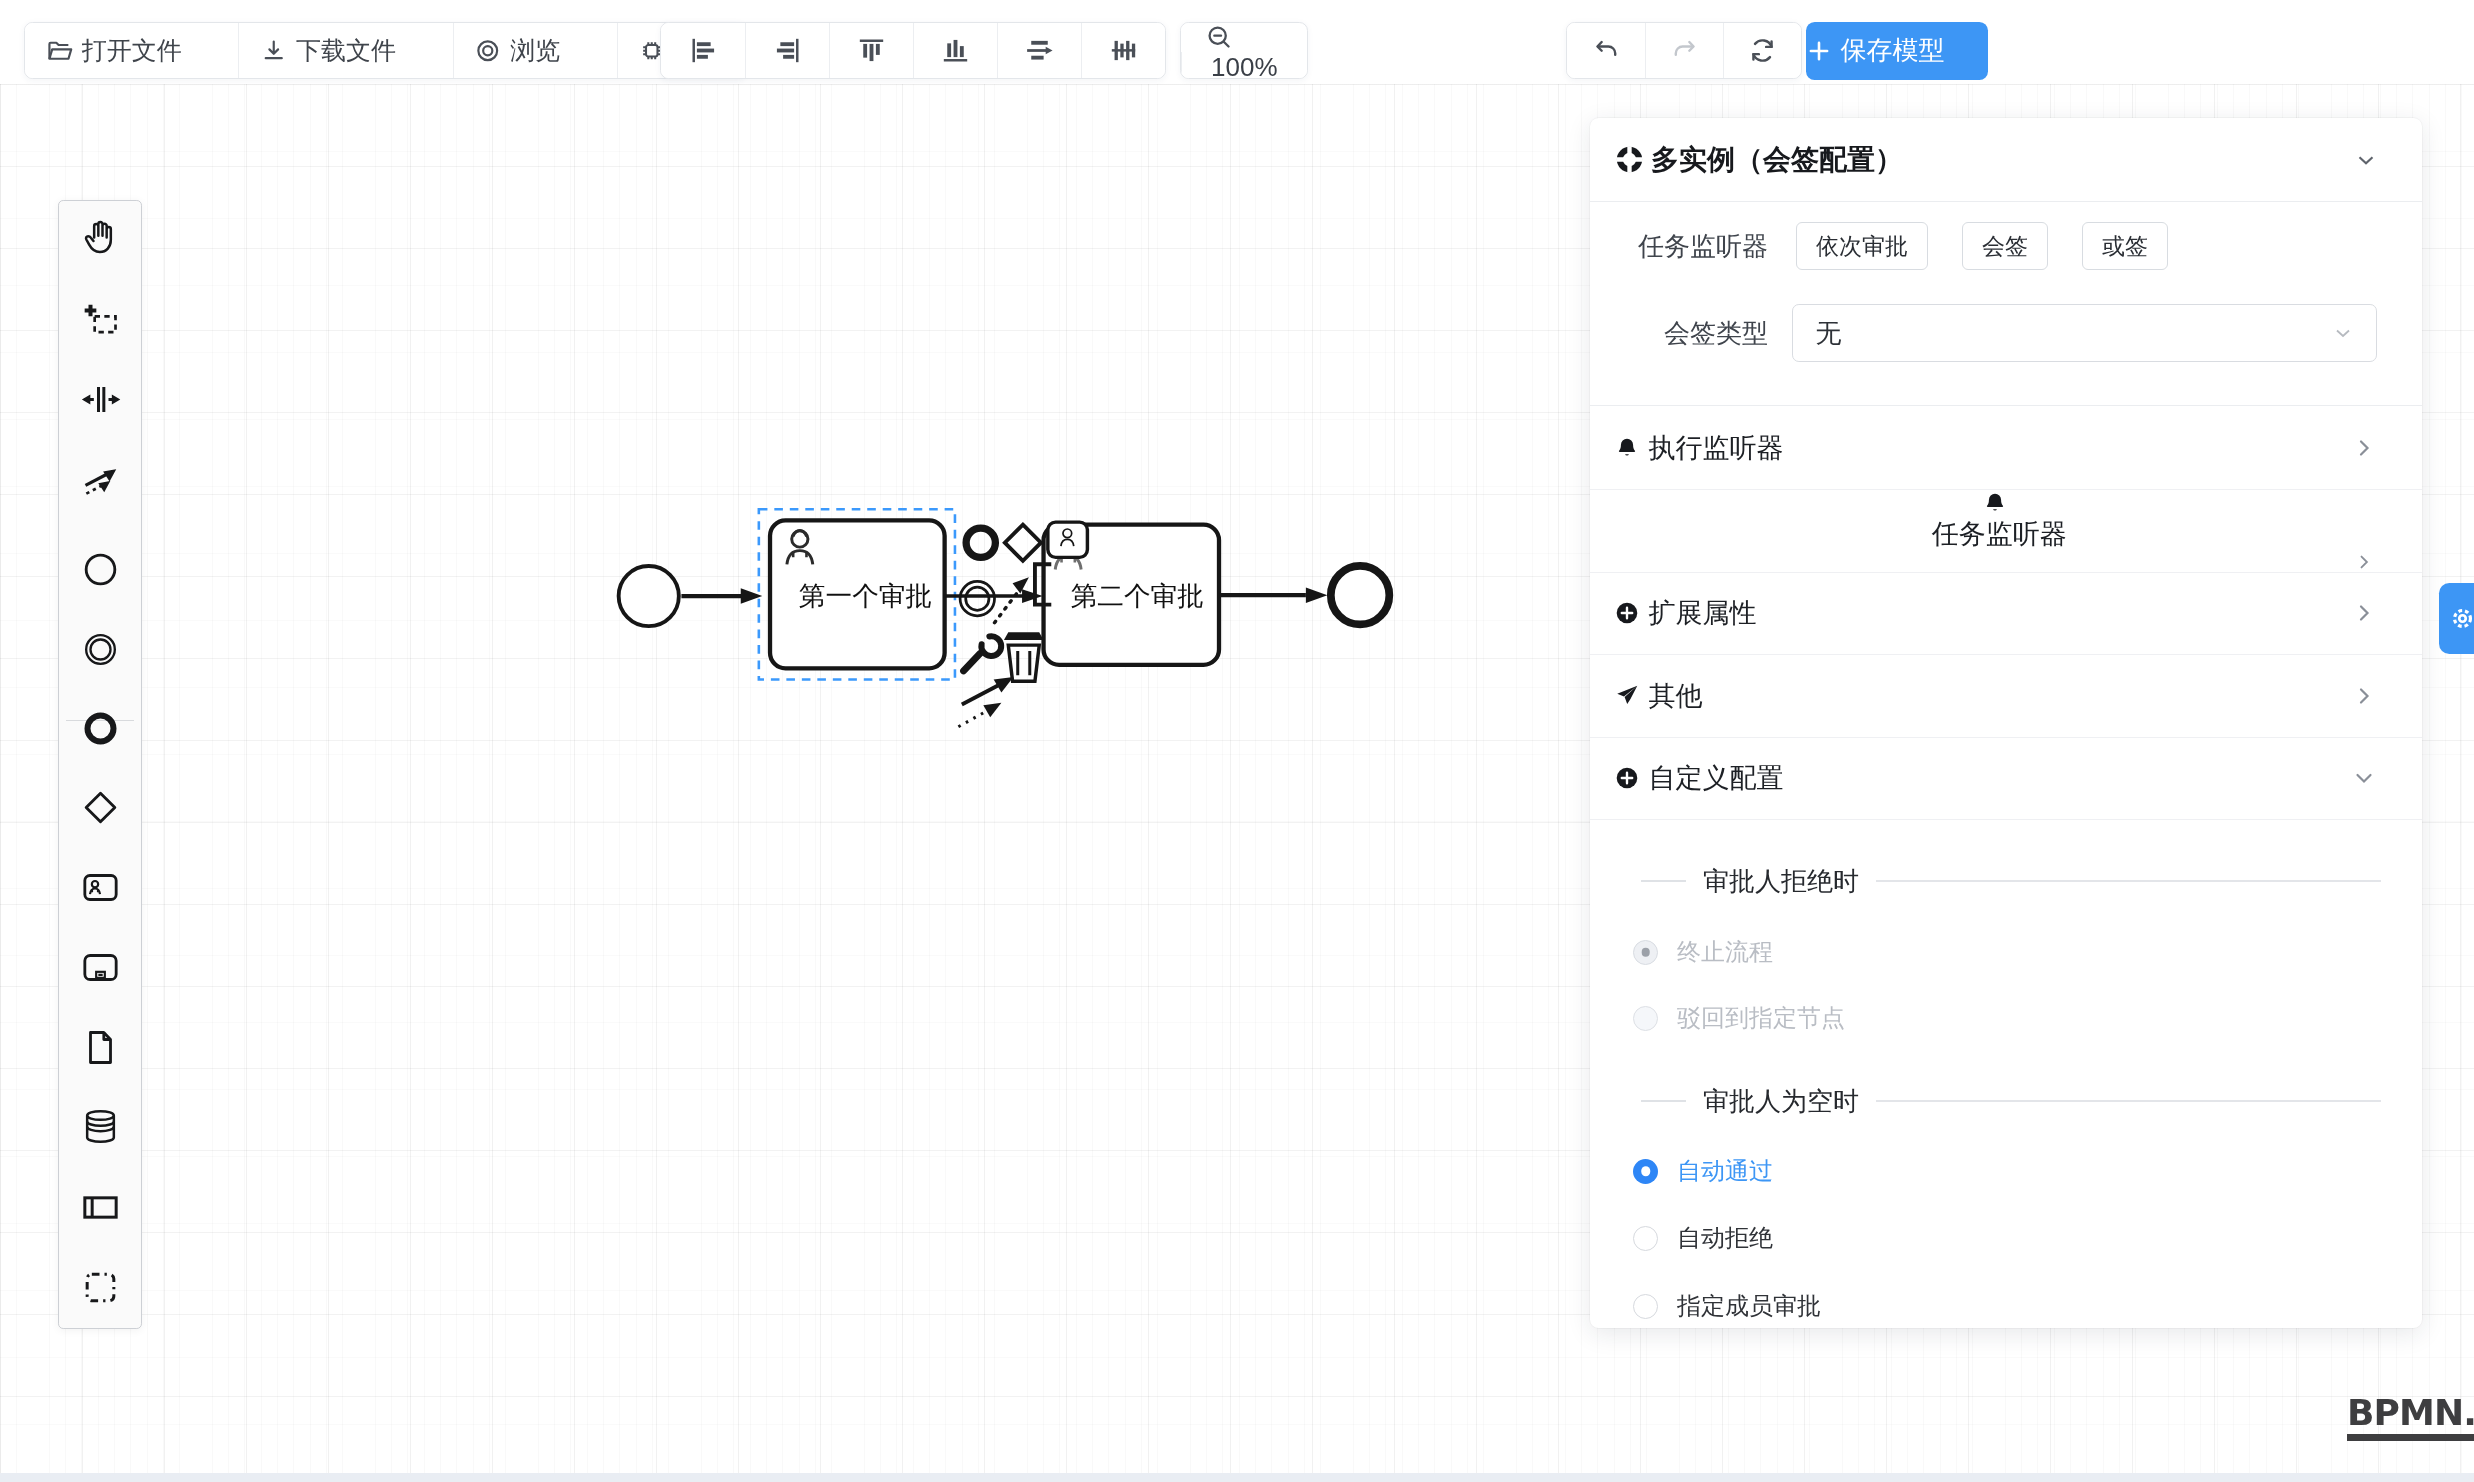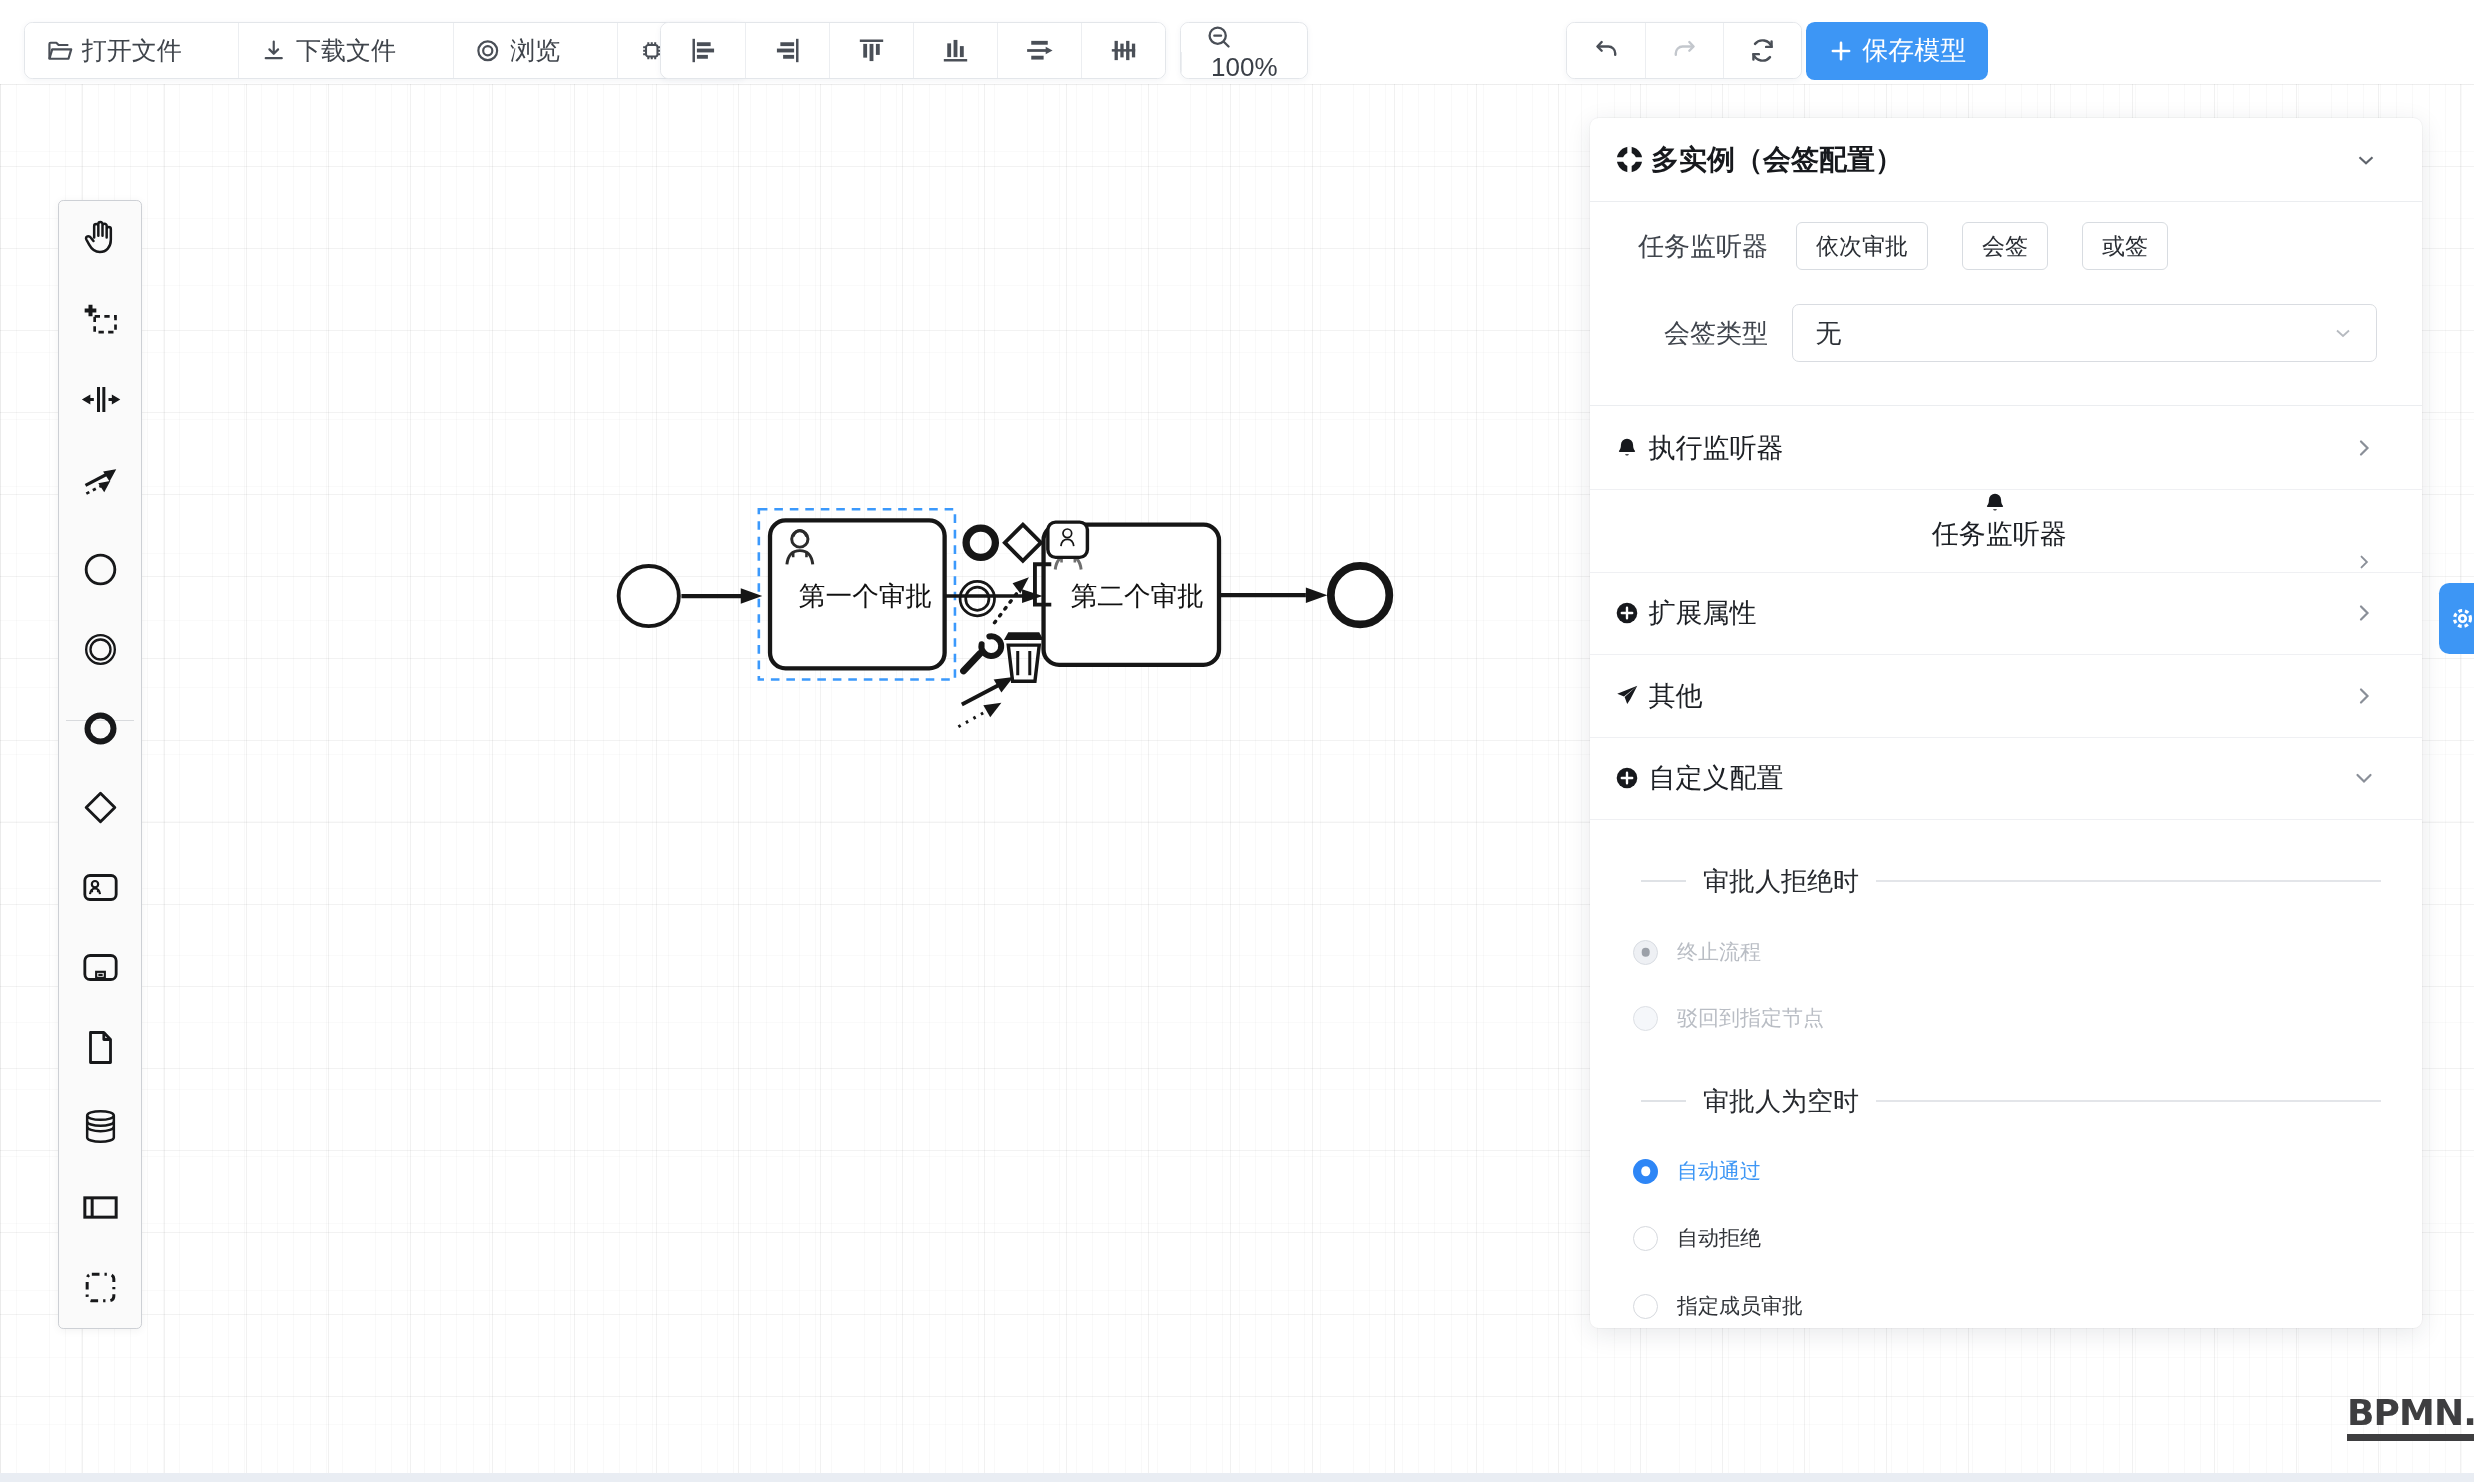--- a/index.html
+++ b/index.html
@@ -28,21 +28,21 @@
   .tb-btn {
     display:flex; align-items:center; justify-content:center; gap:8.6px;
     padding:0 20.6px; font-size:25px; color:#3f444b; background:#fff; cursor:pointer; white-space:nowrap;
   }
   .tb-btn + .tb-btn { border-left:1.7px solid #eceef1; }
   .tb-btn .icon { color:#4a4f57; }
   .tb-zoom-level { font-size:26px; color:#3a3f47; padding:0 29px; display:flex; align-items:center; }
   .save-btn {
     position:absolute; left:1806px; top:21.5px; width:182px; height:58px;
     background:#3D96F5; color:#fff; border:none; border-radius:8.6px;
-    font-size:26px; display:flex; align-items:center; justify-content:center; gap:8.6px; cursor:pointer;
+    font-size:26px; display:flex; align-items:center; gap:8.6px; cursor:pointer;
     font-family:inherit;
   }
   .icon { display:block; }
   .icon-dis { color:#c3c7cd !important; }
 
   
   #palette {
     position:absolute; left:58px; top:200px; width:84px; height:1129px;
     background:#fafafa; border:1.7px solid #cdd0d5; border-radius:5.2px; z-index:20;
     box-shadow:0 1.7px 8.6px rgba(0,0,0,0.05);
@@ -81,21 +81,21 @@
   .sec-row .chev { margin-left:auto; color:#8a8f98; }
 
   .group-title { position:absolute; left:0; right:0; height:34px; display:flex; align-items:center;
     padding:0 41px 0 51px; }
   .group-title .line-s { width:45px; height:0; border-top:2.6px solid #dfe2e6; flex:none; }
   .group-title .gt-text { font-size:26px; font-weight:500; color:#26292e; margin:0 17px; white-space:nowrap; }
   .group-title .line-l { flex:1; height:0; border-top:2.6px solid #e3e5e9; }
 
   .radio-row { position:absolute; left:0; right:0; height:38px; display:flex; align-items:center; padding-left:43px; cursor:pointer; }
   .radio-dot { width:25px; height:25px; border-radius:50%; flex:none; position:relative; }
-  .radio-label { font-size:21px; margin-left:19px; color:#303338; }
+  .radio-label { font-size:24px; margin-left:19px; color:#303338; }
   .radio-row.checked .radio-dot { background:#2E86F6; }
   .radio-row.checked .radio-dot::after { content:""; position:absolute; left:50%; top:50%; width:9.5px; height:9.5px;
     border-radius:50%; background:#fff; transform:translate(-50%,-50%); }
   .radio-row.checked .radio-label { color:#3D96F5; }
   .radio-row.unchecked .radio-dot { background:#fff; border:1.7px solid #d6d9de; }
   .radio-row.dis-checked .radio-dot { background:#eef0f4; border:1.7px solid #d8dce2; }
   .radio-row.dis-checked .radio-dot::after { content:""; position:absolute; left:50%; top:50%; width:8.6px; height:8.6px;
     border-radius:50%; background:#9ca1a9; transform:translate(-50%,-50%); }
   .radio-row.dis-unchecked .radio-dot { background:#f5f7fa; border:1.7px solid #dde0e5; }
   .radio-row.dis-checked .radio-label, .radio-row.dis-unchecked .radio-label { color:#b9bdc4; }

